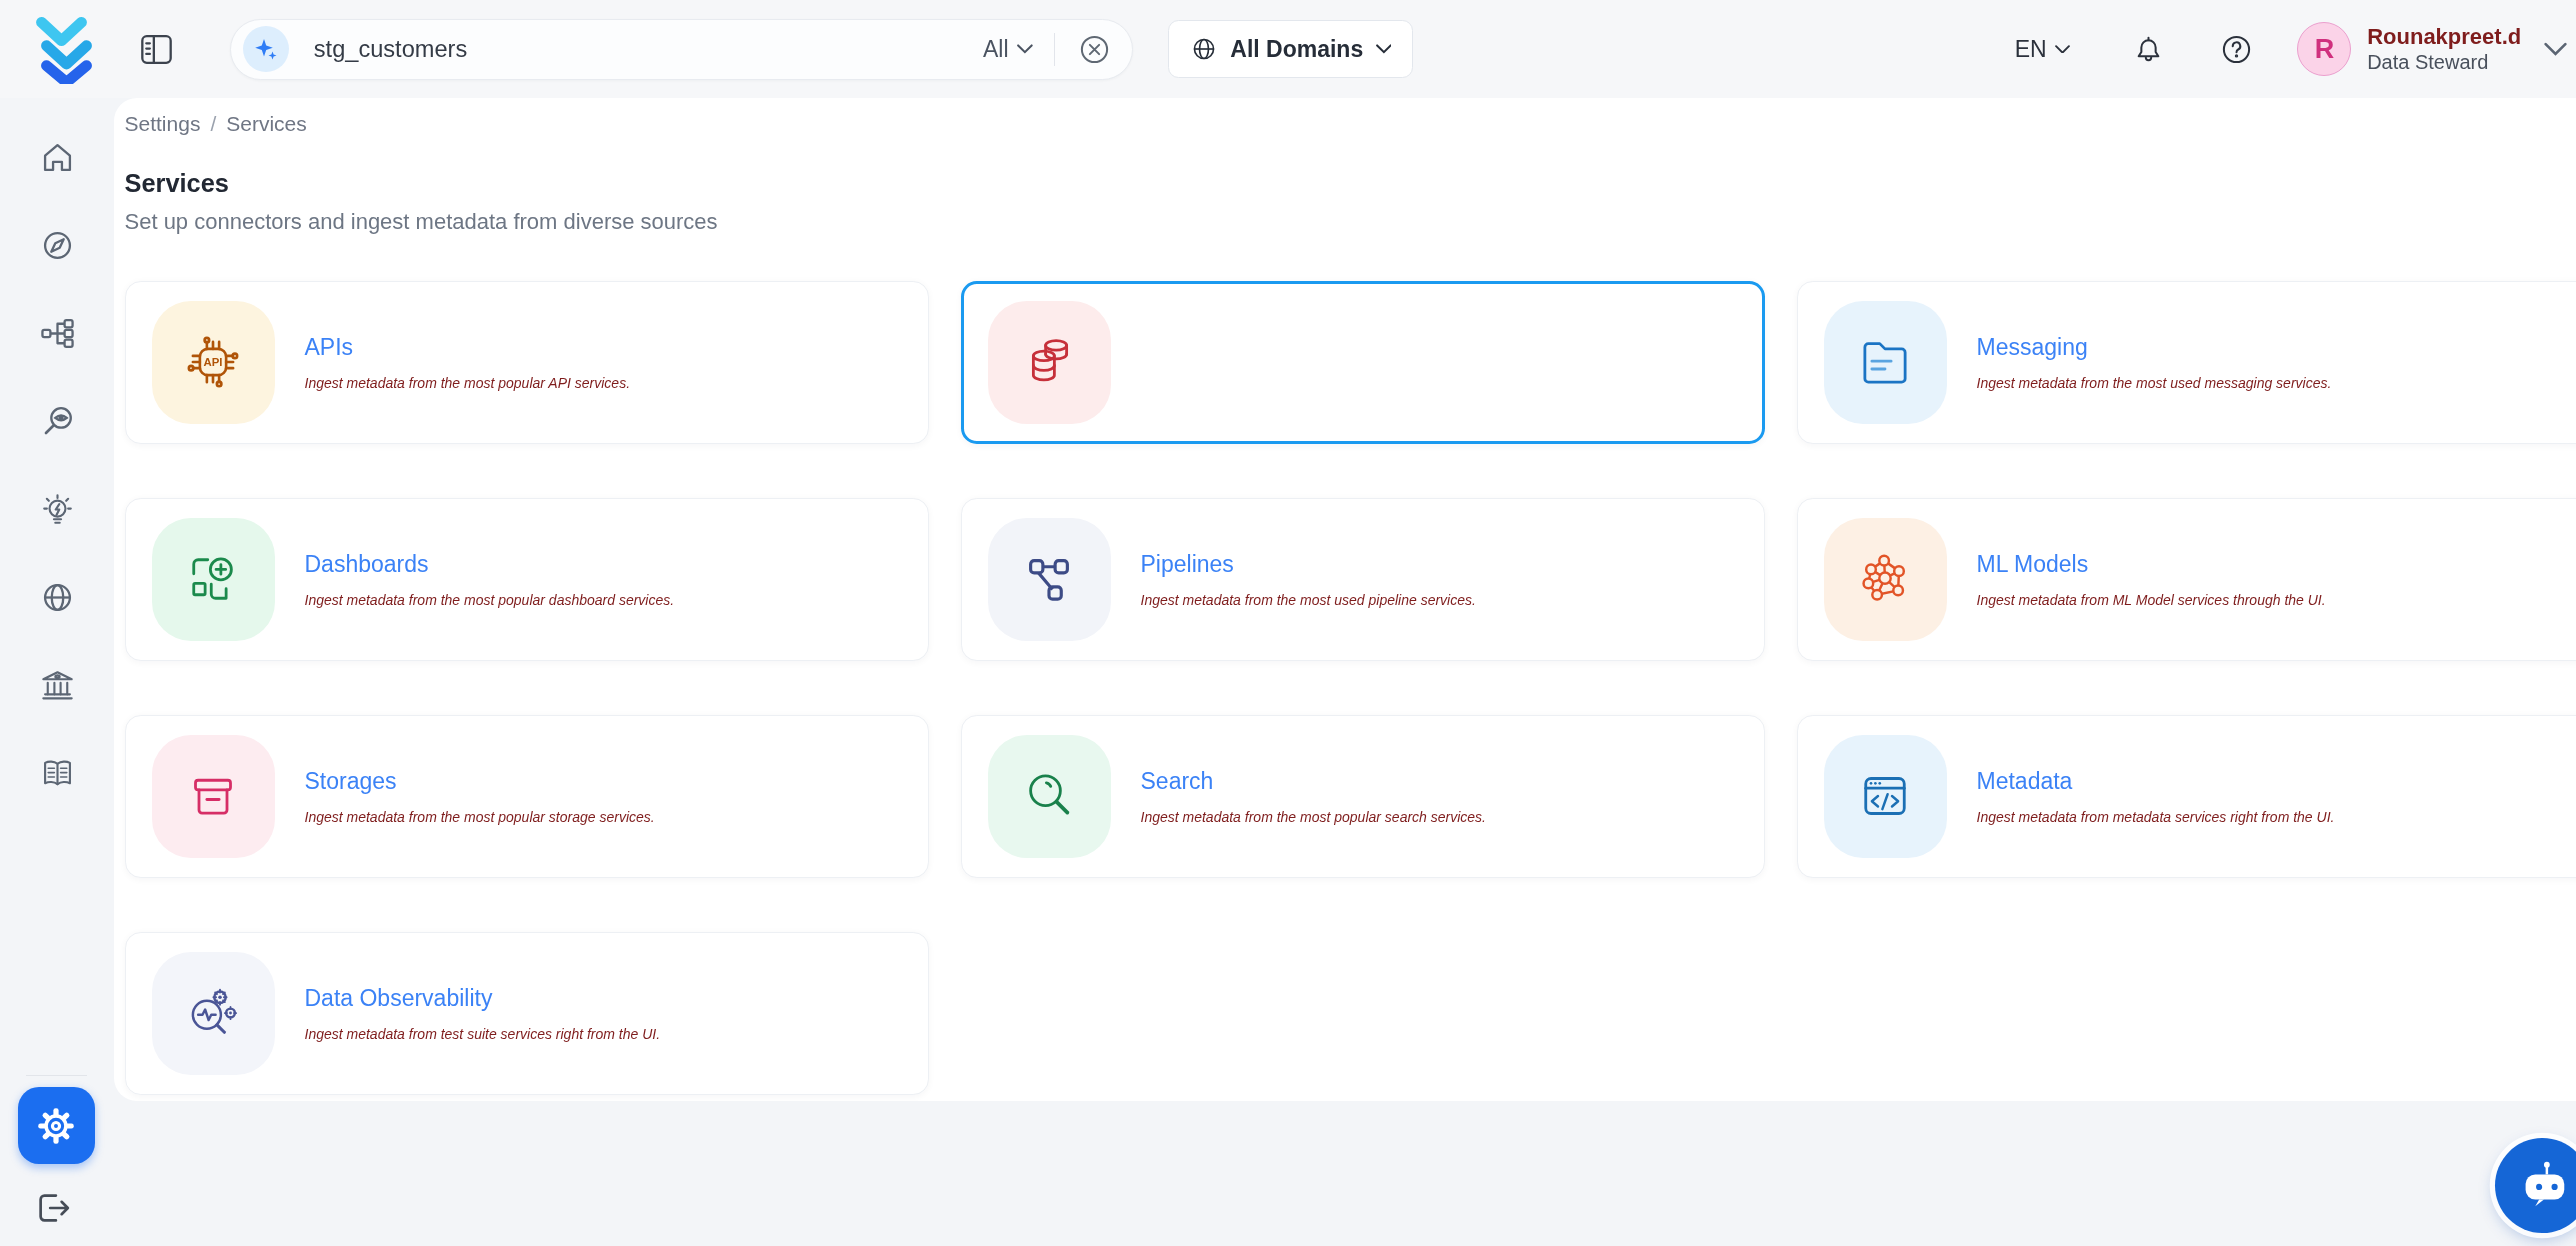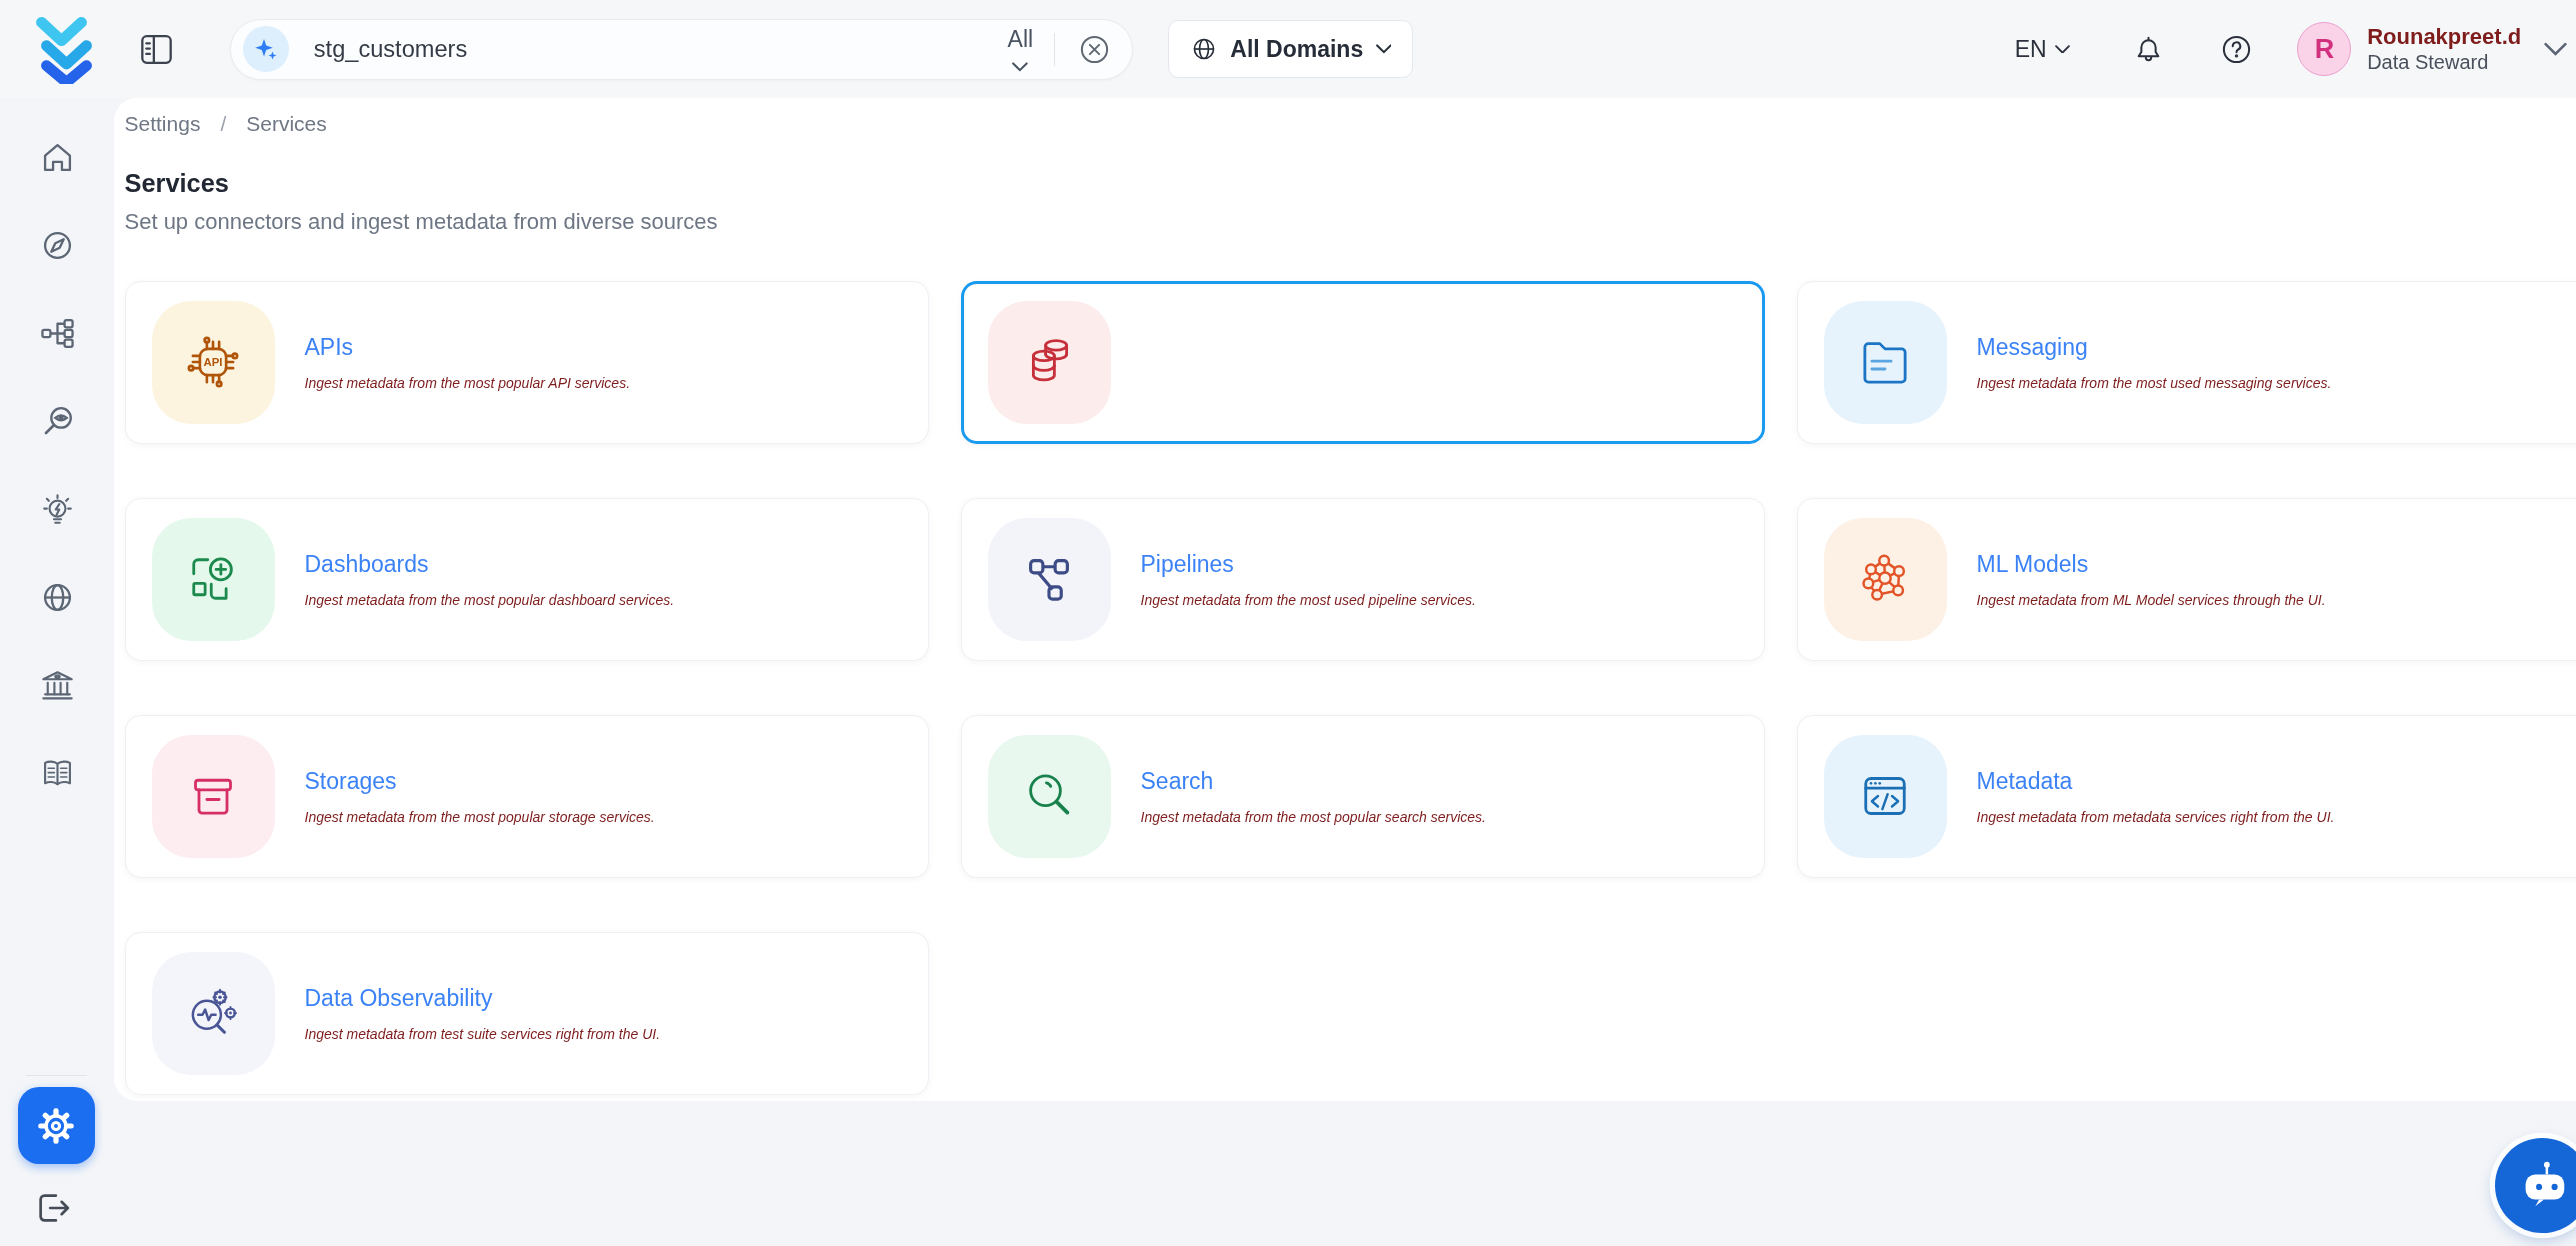--- a/index.html
+++ b/index.html
@@ -13,21 +13,21 @@
     display:flex; align-items:center; background:#f6f7f9; z-index:5; }
   .logo { width:63px; height:70px; margin-left:35px; flex:none; }
   .panel-toggle { margin-left:39px; width:39px; height:39px; color:#3c434e; cursor:pointer; flex:none; }
   .search-pill { margin-left:54px; width:903px; height:61px; border-radius:31px;
     background:#fcfdfe; border:0.9px solid #e8ebf0; box-shadow:0 0.9px 2.6px rgba(30,40,60,.04);
     display:flex; align-items:center; padding:0 19px 0 12.3px; }
   .spark-wrap { width:46px; height:46px; border-radius:50%; background:#ddeefd;
     display:flex; align-items:center; justify-content:center; flex:none; }
   .search-input { border:none; outline:none; background:transparent; flex:1;
     margin-left:24.5px; font-size:23.6px; color:#343b46; font-family:inherit; }
-  .scope { display:flex; align-items:center; gap:8.8px; color:#4a5361; font-size:23px; cursor:pointer;flex-direction:column; }
+  .scope { display:flex; align-items:center; gap:8.8px; color:#4a5361; font-size:23px; cursor:pointer; }
   .vdiv { width:0.9px; height:33px; background:#e2e5eb; margin:0 21px; }
   .clear-btn { width:37px; height:37px; color:#5f6873; cursor:pointer; flex:none; }
   .domains-pill { margin-left:35px; height:58px; border-radius:10.5px; background:#fff;
     border:0.9px solid #e3e7ed; display:flex; align-items:center; gap:12.3px; padding:0 21px;
     font-size:23px; font-weight:700; color:#262d38; cursor:pointer; }
   .top-right { margin-left:auto; display:flex; align-items:center; margin-right:8.8px; }
   .lang { display:flex; align-items:center; gap:8.8px; font-size:23px; color:#2b313c; cursor:pointer; }
   .icon-btn { width:37px; height:37px; color:#2b313c; cursor:pointer; }
   .bell { margin-left:60px; } .help { margin-left:51px; }
   .user-chip { display:flex; align-items:center; margin-left:42px; cursor:pointer; }
@@ -44,21 +44,21 @@
   .rail-item svg { width:39px; height:39px; }
   .rail-nav { padding-top:35px; }
   .rail-div { position:absolute; left:26px; top:977px; width:61px; height:0.9px; background:#e2e5ea; }
   .settings-btn { position:absolute; left:17.5px; top:989px; width:77px; height:77px; border-radius:21px;
     background:#1b6ef0; display:flex; align-items:center; justify-content:center; cursor:pointer;
     box-shadow:0 3.5px 8.8px rgba(27,110,240,.35); }
   .logout-btn { position:absolute; left:33px; top:1089px; width:42px; height:42px; color:#454c57; cursor:pointer; }
   
   .main-panel { position:absolute; left:114px; top:98px; width:2462px; height:1003px;
     background:#ffffff; border-radius:23px 0 0 23px; overflow:hidden; padding:14px 0 0 10.5px; }
-  .breadcrumb { font-size:21px; color:#6f7684; display:flex; gap:20px; align-items:center;text-align:right; }
+  .breadcrumb { font-size:21px; color:#6f7684; display:flex; gap:10px; align-items:center;text-align:right; }
   .breadcrumb .sep { color:#9aa1ad; }
   .crumb { cursor:pointer; }
   .page-title { margin-top:33px; font-size:25.4px; font-weight:700; color:#222833; }
   .page-subtitle { margin-top:10.5px; font-size:22px; color:#6d7684; }
   .cards-grid { margin-top:46px; display:grid; grid-template-columns:repeat(3,804px);
     column-gap:32px; row-gap:54px; }
   .card { height:163px; background:#fff; border:1.8px solid #edf0f4; border-radius:15.8px;
     box-shadow:0 1.8px 7px rgba(25,35,55,.04); display:flex; align-items:center;
     padding-left:26px; cursor:pointer; }
   .card.selected { border:3.5px solid #1a9af0; padding-left:24.5px; }

